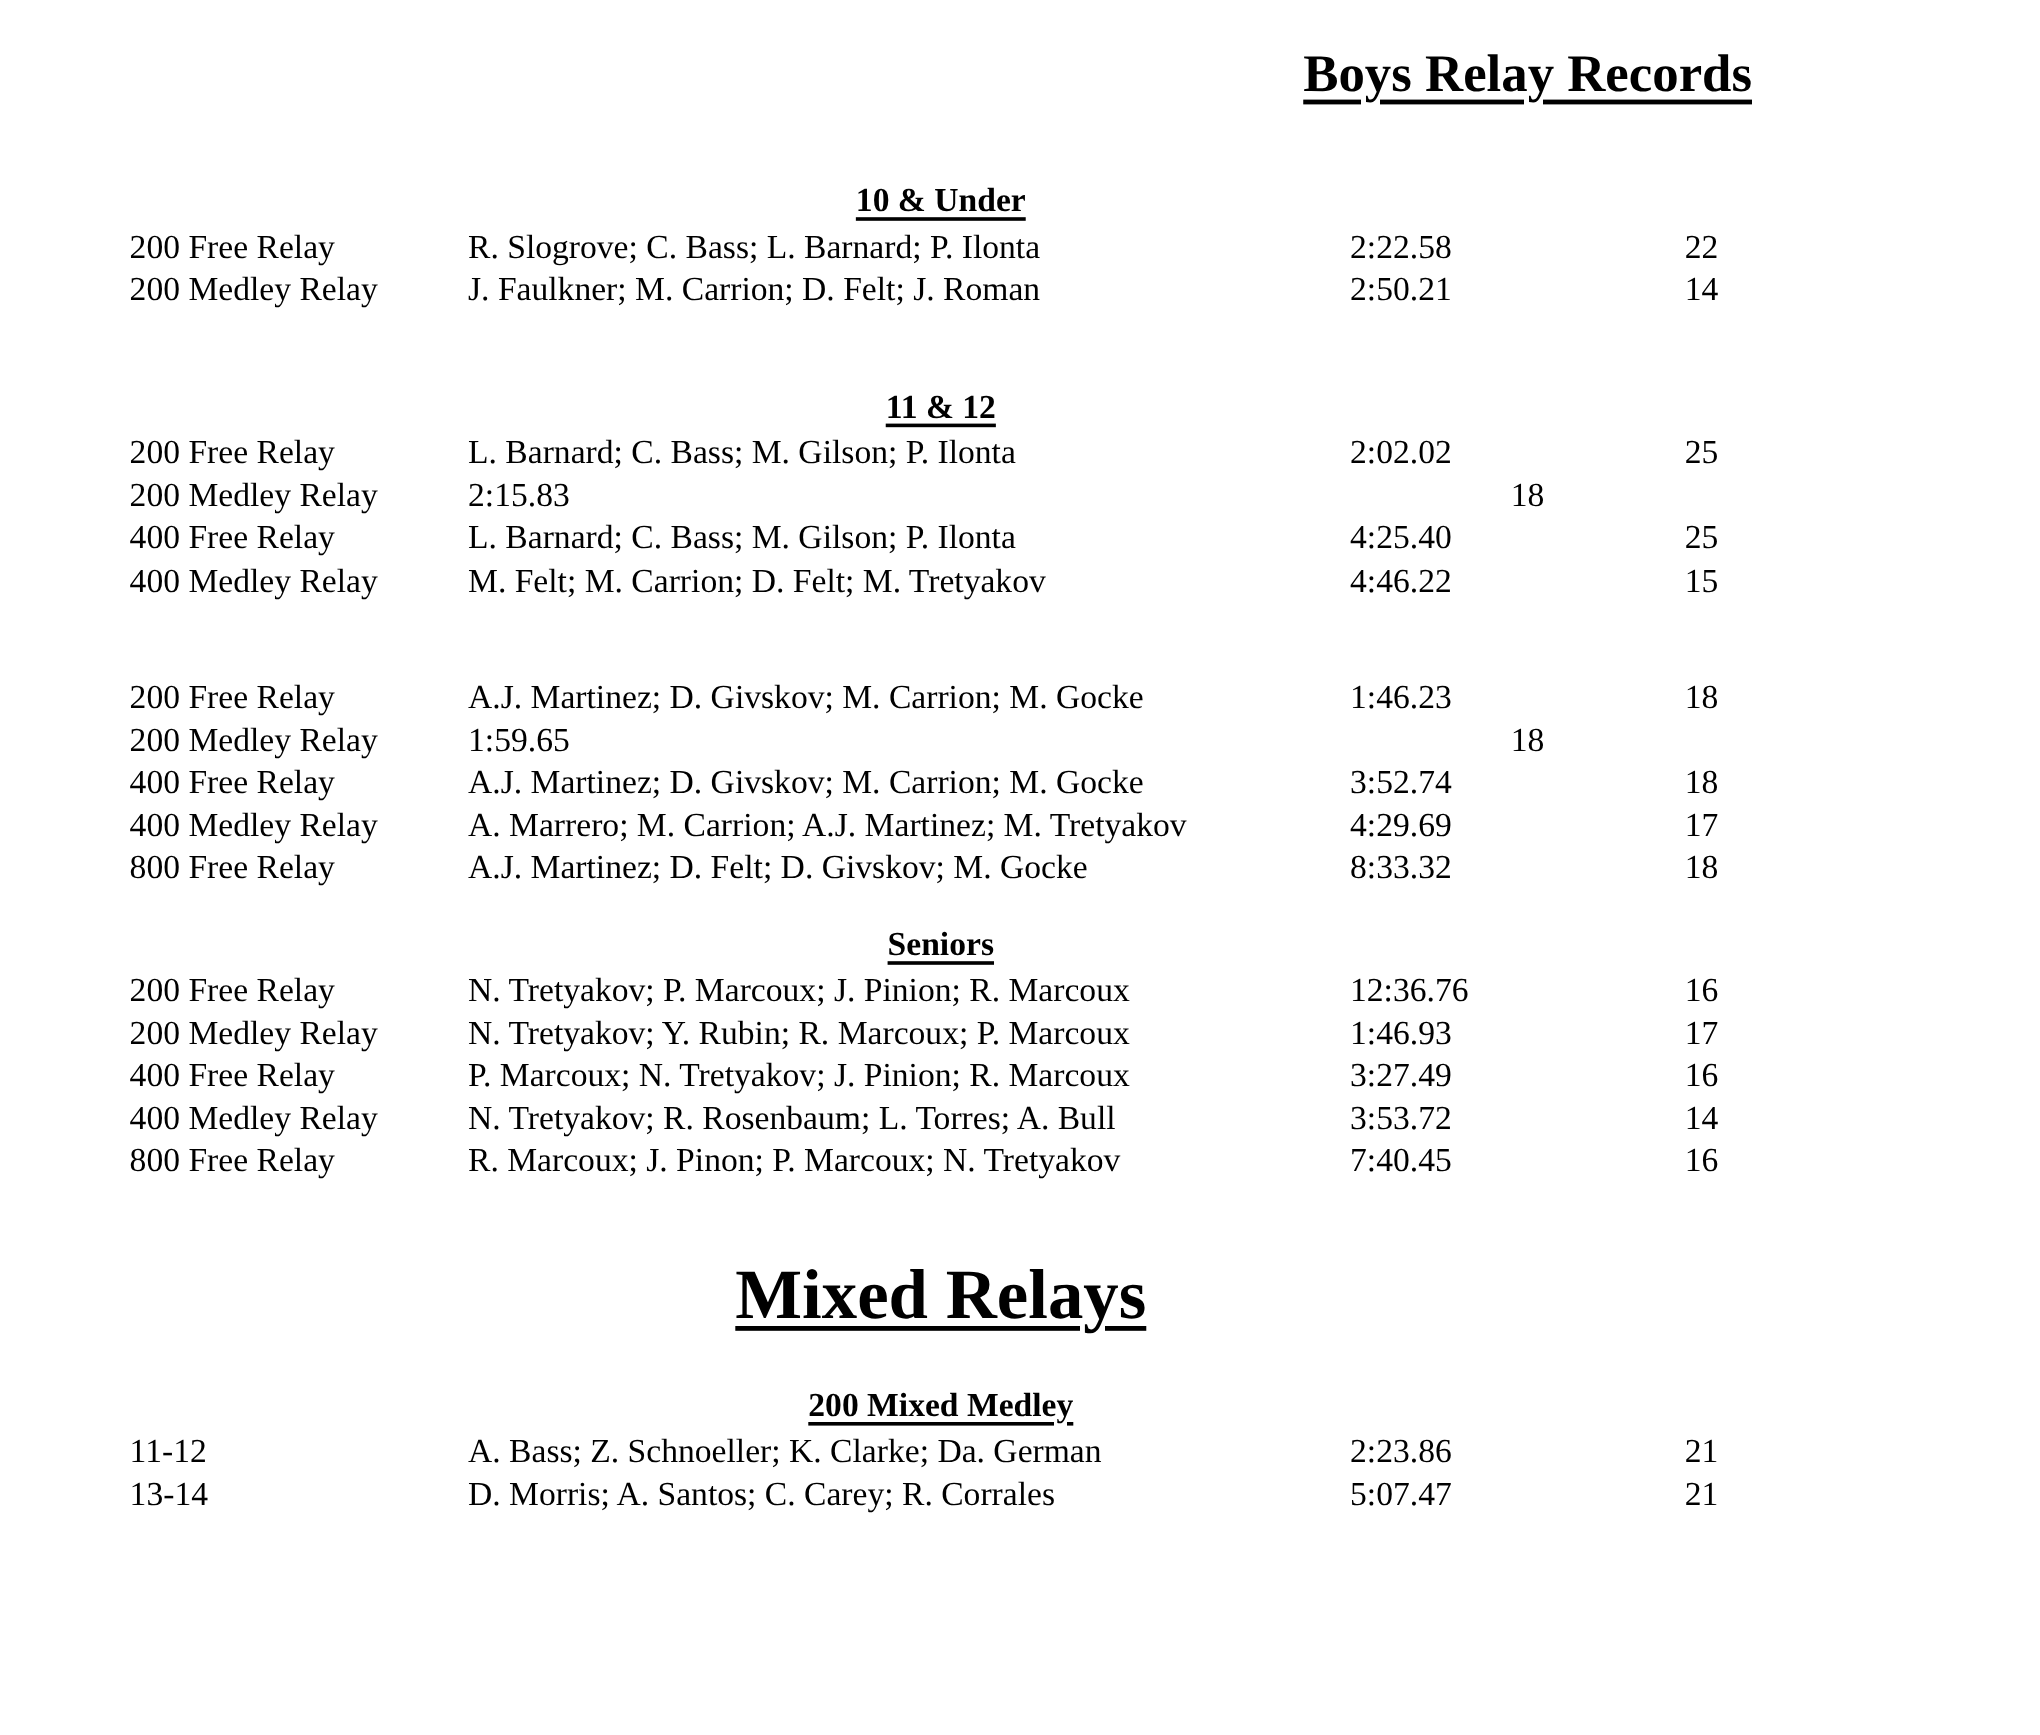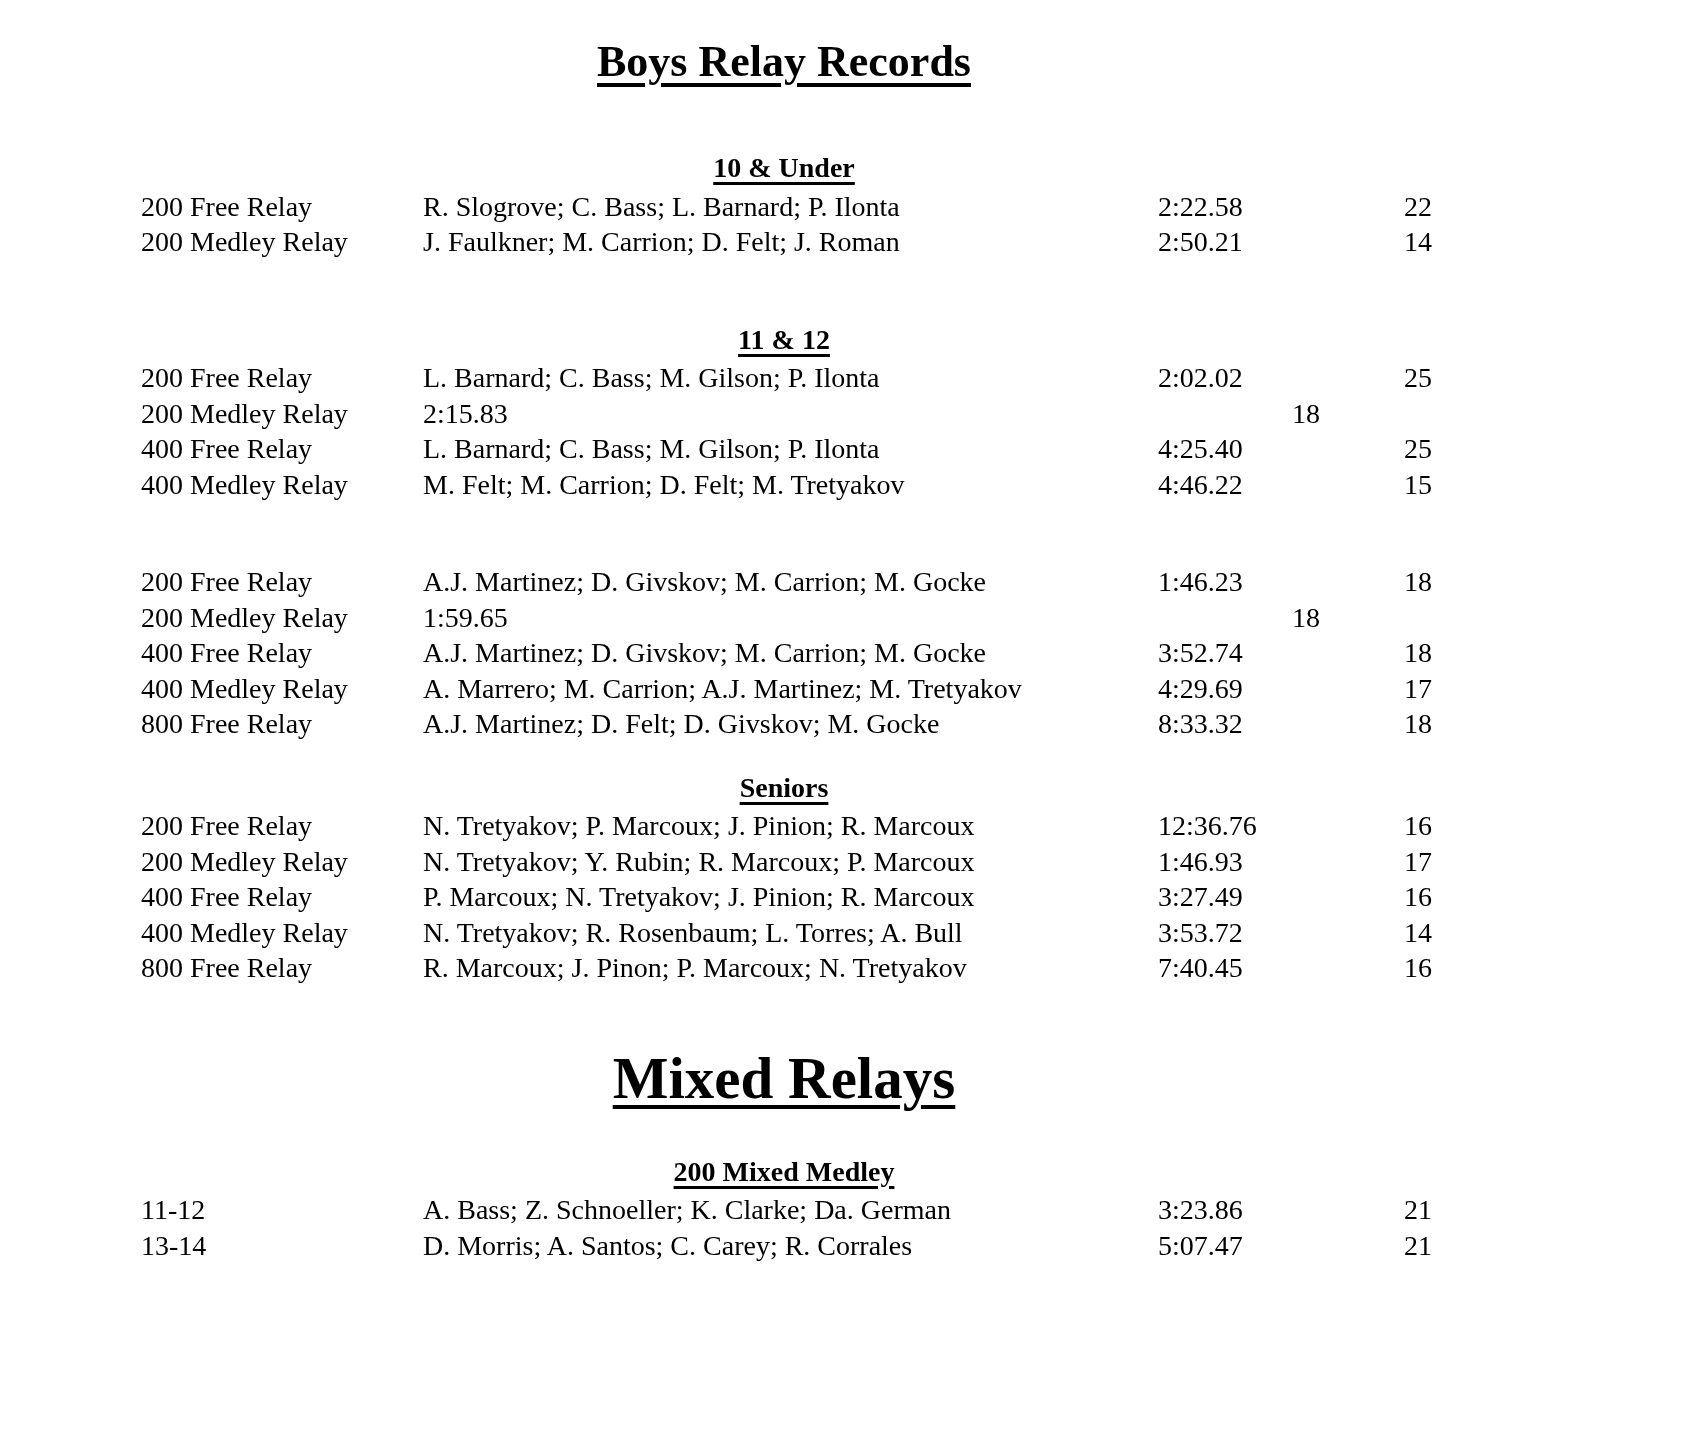--- a/index.html
+++ b/index.html
@@ -14,21 +14,21 @@
     font-family: "Liberation Serif", "DejaVu Serif", serif;
     font-size: 28px;
     line-height: 35.5px;
   }
   .doc {
     width: 1352px;
     margin-left: 108px;
     padding-top: 36px;
   }
   .page-title {
-    text-align: center;
+    text-align: right;
     font-size: 44px;
     line-height: 52px;
     font-weight: bold;
     text-decoration: underline;
     text-decoration-thickness: 4px;
     text-underline-offset: 7px;
   }
   .section {
     margin-top: 62px;
   }
@@ -40,21 +40,20 @@
     text-align: center;
     font-weight: bold;
     text-decoration: underline;
     text-decoration-thickness: 3px;
     text-underline-offset: 5px;
     margin-bottom: 3px;
   }
   .row {
     display: grid;
     grid-template-columns: 282px 735px 190px 1fr;
-    margin-left: 33px;
   }
   .col { white-space: nowrap; }
   .year { text-align: right; padding-right: 28px; }
   .mixed-title {
     margin-top: 66px;
     text-align: center;
     font-size: 59px;
     line-height: 52px;
     font-weight: bold;
     text-decoration: underline;
@@ -201,21 +200,21 @@
   </div>
 </div>
   <div class="mixed-title">Mixed Relays</div>
   <div id="mixed-sections">
   <div class="section">
     <div class="section-heading">200 Mixed Medley</div>
     <div class="rows">
   <div class="row">
     <span class="col event">11-12</span>
     <span class="col swimmers">A. Bass; Z. Schnoeller; K. Clarke; Da. German</span>
-    <span class="col time">3:23.86</span>
+    <span class="col time">2:23.86</span>
     <span class="col year">21</span>
   </div>
 
   <div class="row">
     <span class="col event">13-14</span>
     <span class="col swimmers">D. Morris; A. Santos; C. Carey; R. Corrales</span>
     <span class="col time">5:07.47</span>
     <span class="col year">21</span>
   </div>
 </div>

